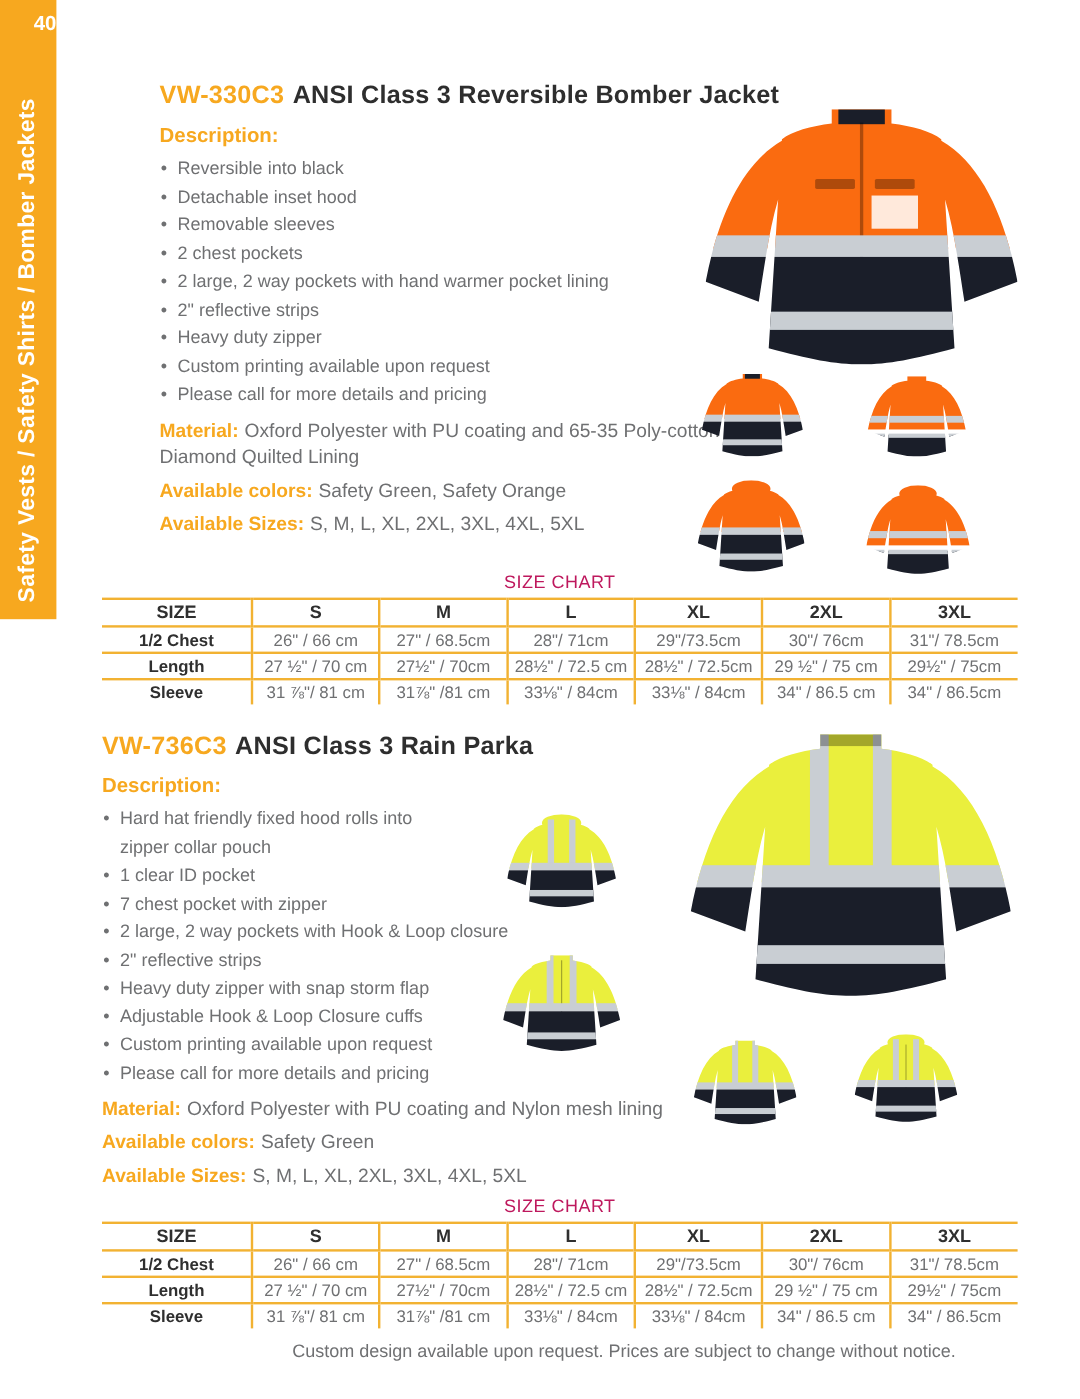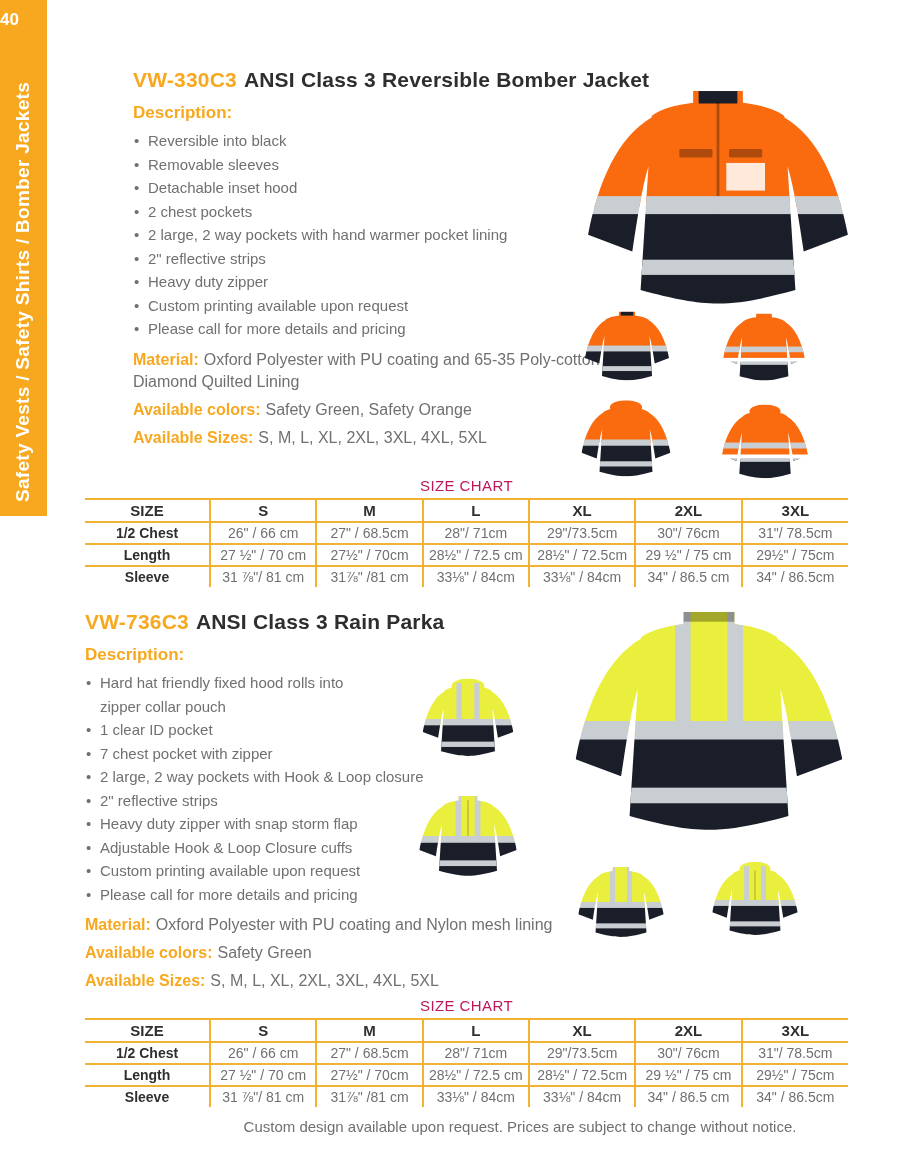--- a/index.html
+++ b/index.html
@@ -6,21 +6,21 @@
     --accent:#F7A81F; --table-border:#F2B232; --text-dark:#2E2E2E; --text-gray:#6F7072;
     --jacket-orange:#FA6B10; --jacket-navy:#1A1E29; --jacket-yellow:#EAEF3D; --reflective:#C9CED3;
   }
   *{box-sizing:border-box; margin:0; padding:0;}
   html,body{background:#fff;}
   body{font-family:"Liberation Sans", sans-serif;}
   .page{position:relative; width:900px; height:1166px; background:#ffffff; overflow:hidden;}
 
   
   .sidebar{position:absolute; left:0; top:0; width:47px; height:516px; background:var(--accent);}
-  .page-num{position:absolute; top:10px; left:0; width:100%; text-align:left;
+  .page-num{position:absolute; top:10px; left:0; width:100%; text-align:right;
     color:#ffffff; font-weight:bold; font-size:17px;}
   .sidebar-text{position:absolute; top:58px; bottom:14px; left:12px;
     writing-mode:vertical-rl; transform:rotate(180deg);
     color:#ffffff; font-weight:bold; font-size:19px; letter-spacing:.3px; white-space:nowrap;}
 
   
   .section{position:absolute; left:85px;}
   #section1{top:68px; width:490px;margin-left:48px;}
   #section2{top:610px; width:478px;}
   h1{font-size:21px; font-weight:bold; color:var(--text-dark); white-space:nowrap; margin:0 0 11px 0; letter-spacing:.2px;}
@@ -91,22 +91,22 @@
     <div class="sidebar-text">Safety Vests / Safety Shirts / Bomber Jackets</div>
   </div>
 
   <div class="section" id="section1">
     <h1>
       <span class="code">VW-330C3</span><span>ANSI Class 3 Reversible Bomber Jacket</span>
     </h1>
     <h2 class="desc">Description:</h2>
     <ul class="bullets">
         <li>Reversible into black</li>
+        <li>Detachable inset hood</li>
         <li>Removable sleeves</li>
-        <li>Detachable inset hood</li>
         <li>2 chest pockets</li>
         <li>2 large, 2 way pockets with hand warmer pocket lining</li>
         <li>2" reflective strips</li>
         <li>Heavy duty zipper</li>
         <li>Custom printing available upon request</li>
         <li>Please call for more details and pricing</li>
       </ul>
     <p class="meta">
       <span class="label">Material:</span><span>Oxford Polyester with PU coating and 65-35 Poly-cotton Diamond Quilted Lining</span>
     </p>

